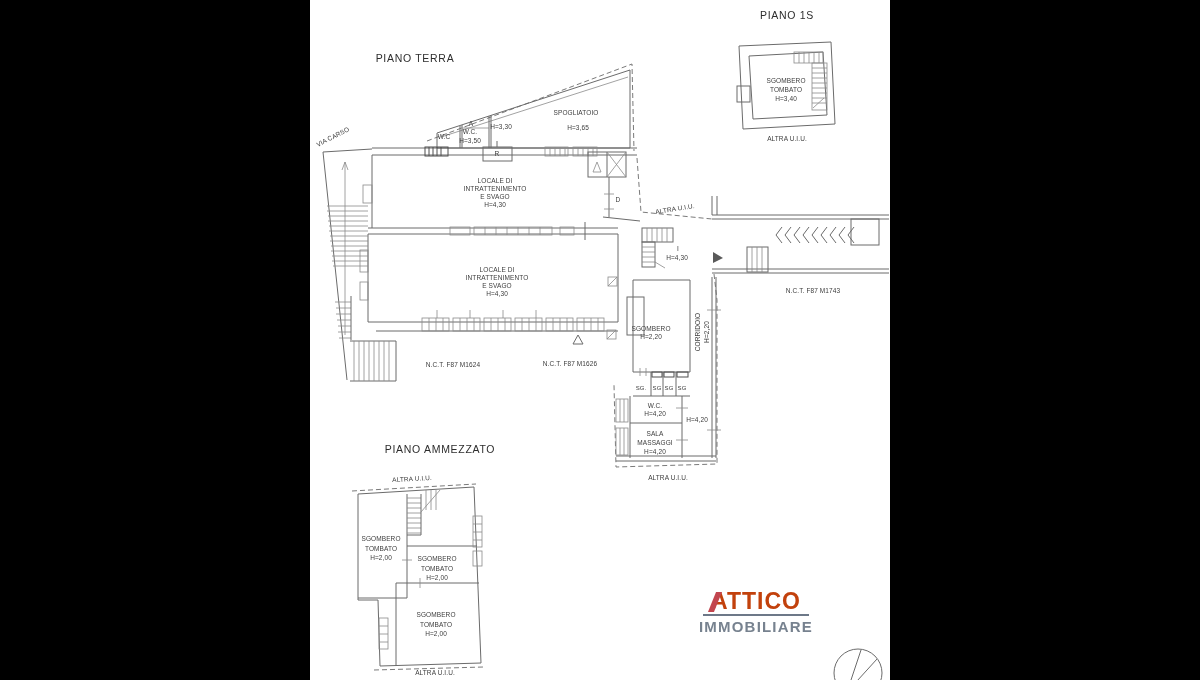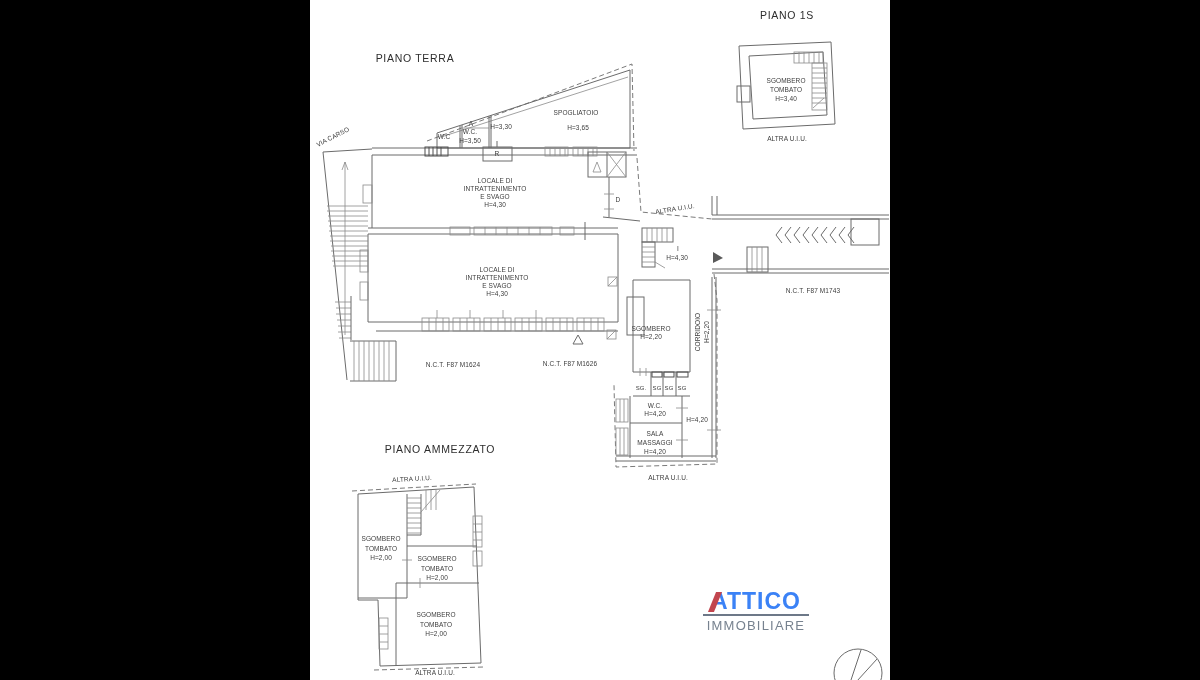--- a/index.html
+++ b/index.html
@@ -11,25 +11,25 @@
        color:#3c3c3c;text-align:center;white-space:nowrap;letter-spacing:.1px;}
   .lh9{line-height:9px;}
   .lh95{line-height:9.5px;}
   .title{font-size:10.5px;letter-spacing:.7px;color:#2d2d2d;line-height:12px;}
   .rot-via{transform:translate(-50%,-50%) rotate(-27deg);}
   .rot-altra{transform:translate(-50%,-50%) rotate(-9deg);}
   .rot-amm{transform:translate(-50%,-50%) rotate(-3deg);}
   .rot-corr{transform:translate(-50%,-50%) rotate(-90deg);line-height:8.5px;}
   .logo{position:absolute;left:388px;top:589px;width:116px;text-align:center;}
   .logo-name{position:relative;display:inline-block;font-size:23px;line-height:24px;font-weight:bold;
-             color:#3b82f6;letter-spacing:1px;}
+             color:#c2410c;letter-spacing:1px;}
   .logo-accent{position:absolute;left:1px;top:3px;width:6px;height:20px;background:#c2454e;
                transform:skewX(-22deg);}
   .logo-rule{height:2px;background:#6d7888;width:106px;margin:1px auto 2px auto;}
-  .logo-sub{font-size:13px;letter-spacing:1.2px;font-weight:normal;color:#77828f;}
+  .logo-sub{font-size:15px;letter-spacing:1.2px;font-weight:bold;color:#77828f;}
   .ln{stroke:#6b6b6b;stroke-width:1;fill:none;}
   .lt{stroke:#8a8a8a;stroke-width:.8;fill:none;}
   .dk{stroke:#4f4f4f;stroke-width:1;fill:none;}
   .dash{stroke:#7a7a7a;stroke-width:1;fill:none;stroke-dasharray:5 3;}
 </style>
 </head>
 <body>
 
 <div class="canvas">
  <div class="page">

